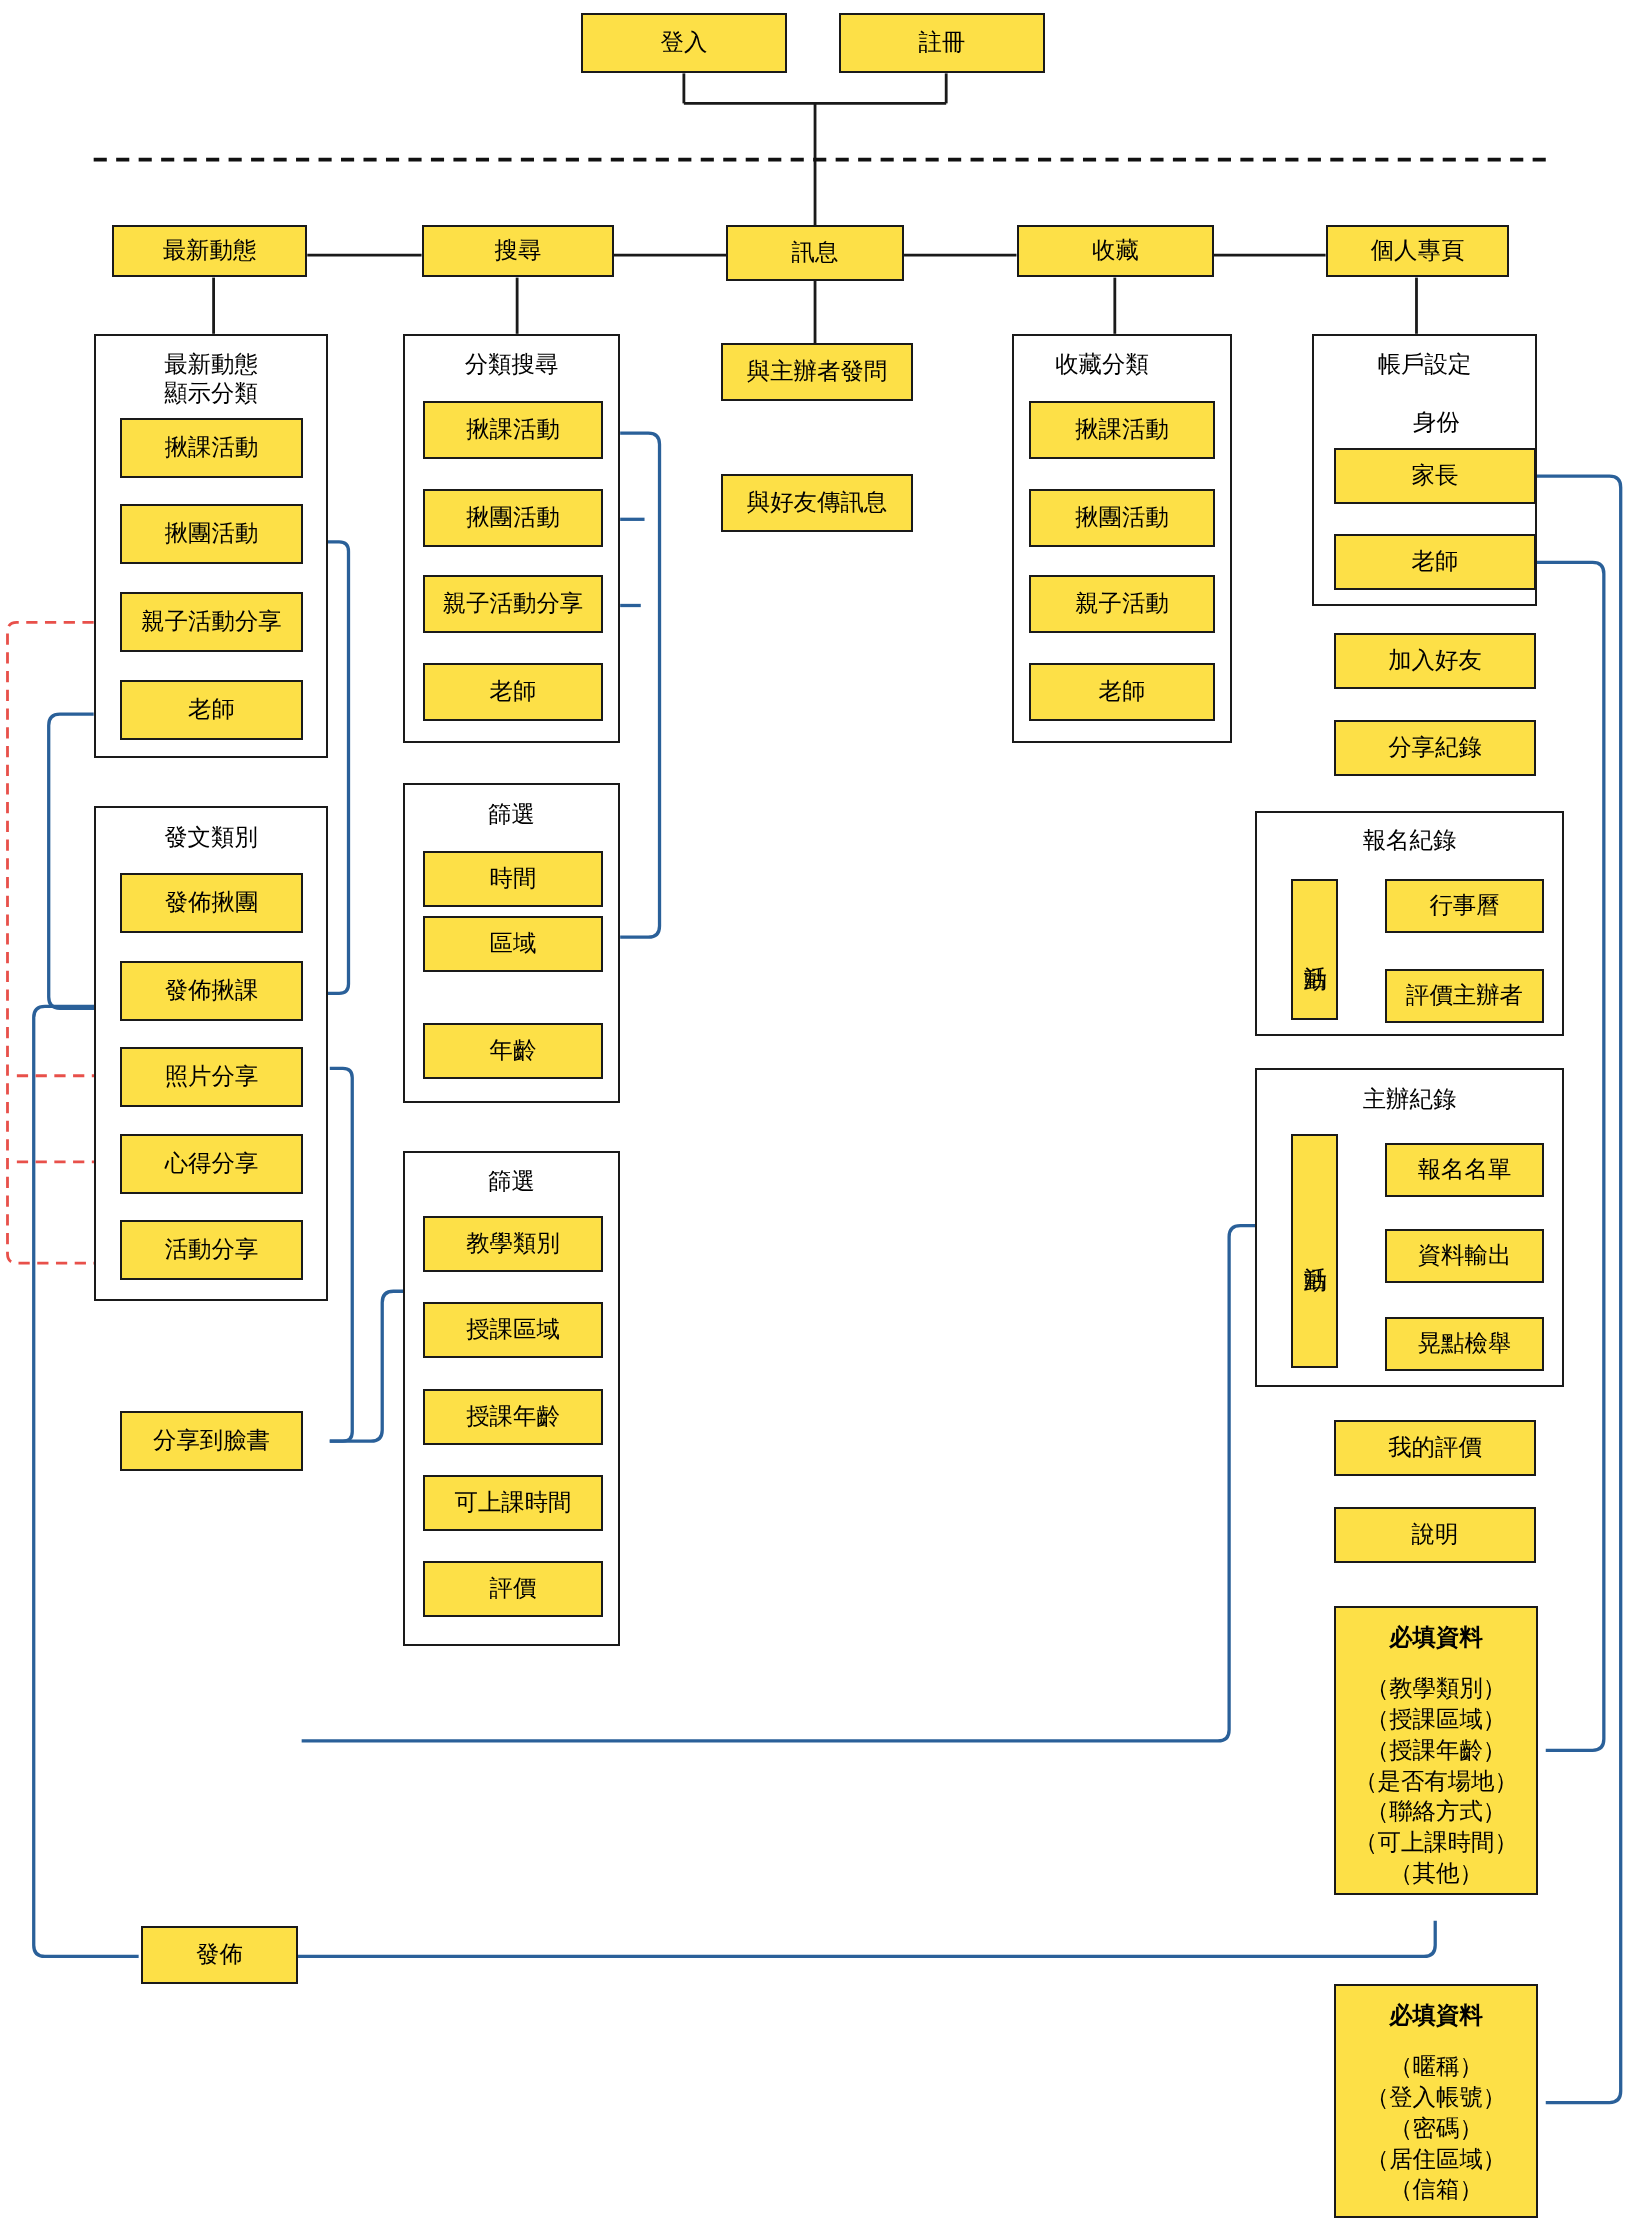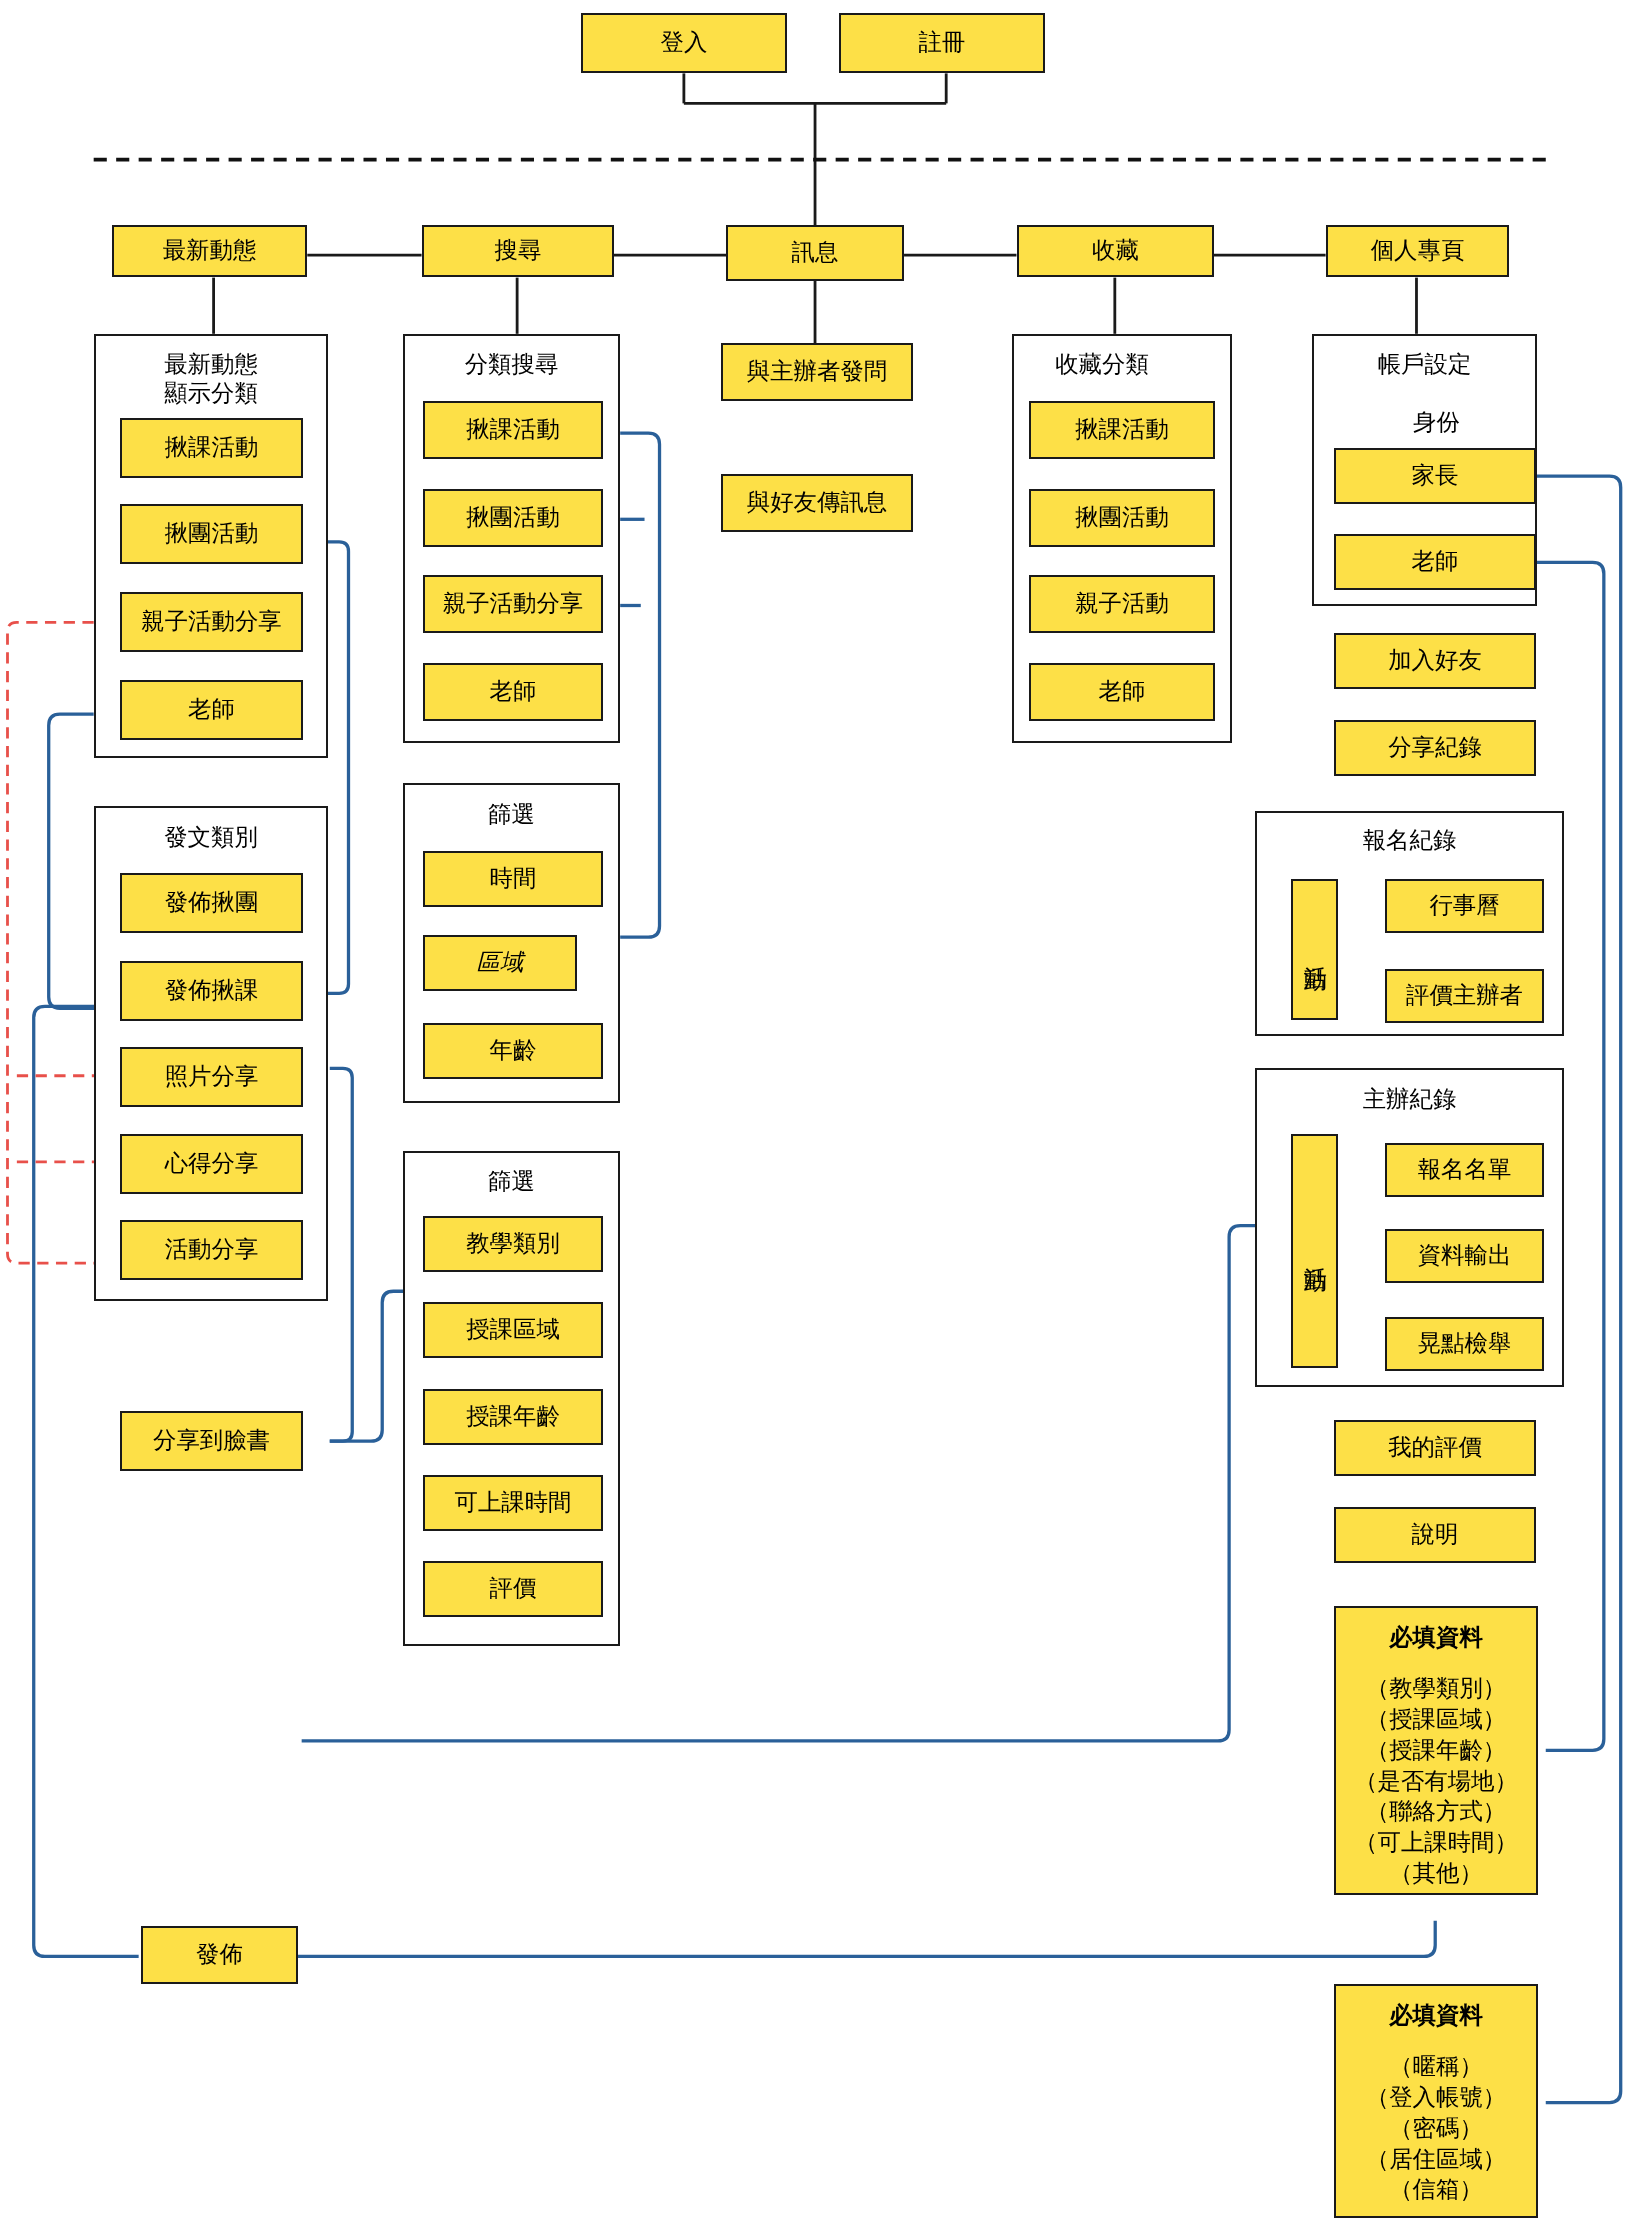--- a/index.html
+++ b/index.html
@@ -187,21 +187,21 @@
   <div class="group" style="left:403px;top:334px;width:217px;height:409px;"></div>
   <div class="plain-label" style="left:403px;top:350px;width:217px;">分類搜尋</div>
   <div class="node" style="left:423px;top:401px;width:180px;height:58px;">揪課活動</div>
   <div class="node" style="left:423px;top:489px;width:180px;height:58px;">揪團活動</div>
   <div class="node" style="left:423px;top:575px;width:180px;height:58px;">親子活動分享</div>
   <div class="node" style="left:423px;top:663px;width:180px;height:58px;">老師</div>
 
   <div class="group" style="left:403px;top:783px;width:217px;height:320px;"></div>
   <div class="plain-label" style="left:403px;top:800px;width:217px;">篩選</div>
   <div class="node" style="left:423px;top:851px;width:180px;height:56px;">時間</div>
-  <div class="node" style="left:423px;top:935px;width:154px;height:56px;font-style:italic;">區域</div>
+  <div class="node" style="left:423px;top:916px;width:180px;height:56px;">區域</div>
   <div class="node" style="left:423px;top:1023px;width:180px;height:56px;">年齡</div>
 
   <div class="group" style="left:403px;top:1151px;width:217px;height:495px;"></div>
   <div class="plain-label" style="left:403px;top:1167px;width:217px;">篩選</div>
   <div class="node" style="left:423px;top:1216px;width:180px;height:56px;">教學類別</div>
   <div class="node" style="left:423px;top:1302px;width:180px;height:56px;">授課區域</div>
   <div class="node" style="left:423px;top:1389px;width:180px;height:56px;">授課年齡</div>
   <div class="node" style="left:423px;top:1475px;width:180px;height:56px;">可上課時間</div>
   <div class="node" style="left:423px;top:1561px;width:180px;height:56px;">評價</div>
 

